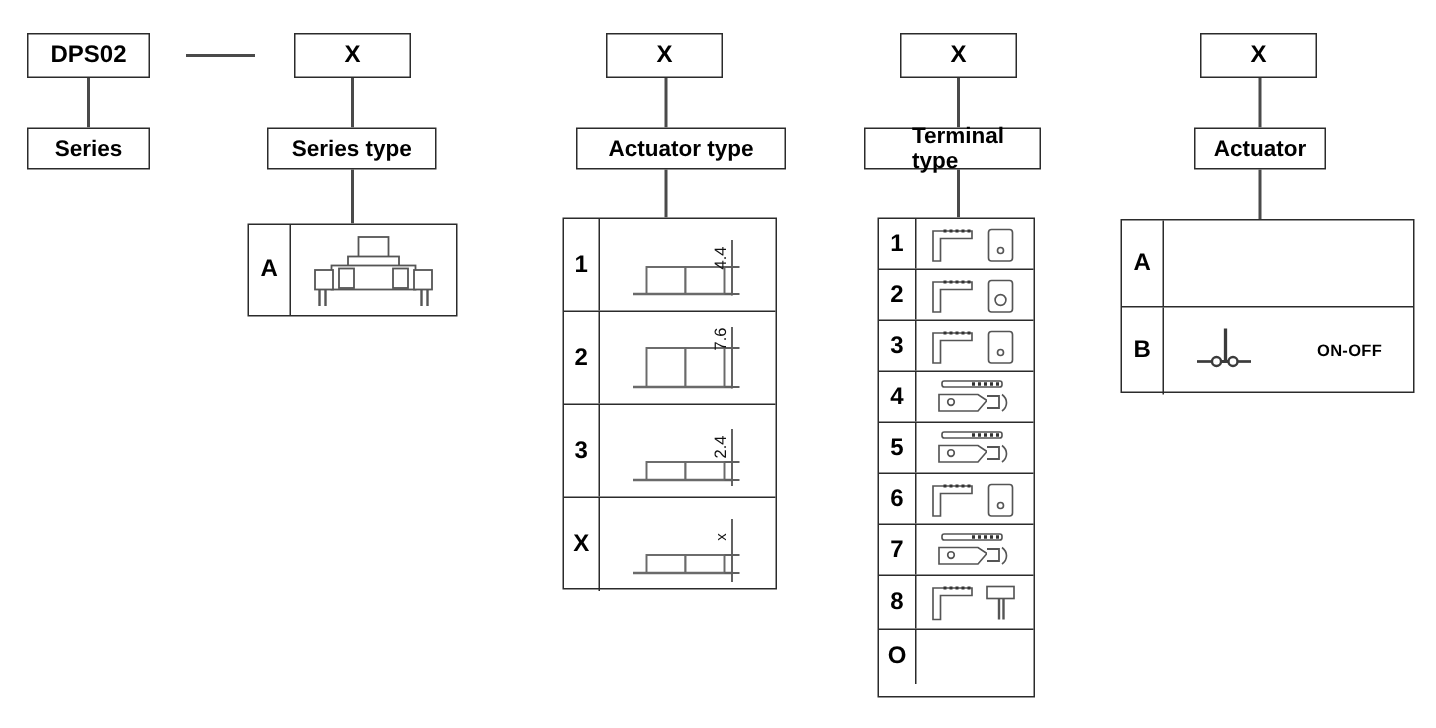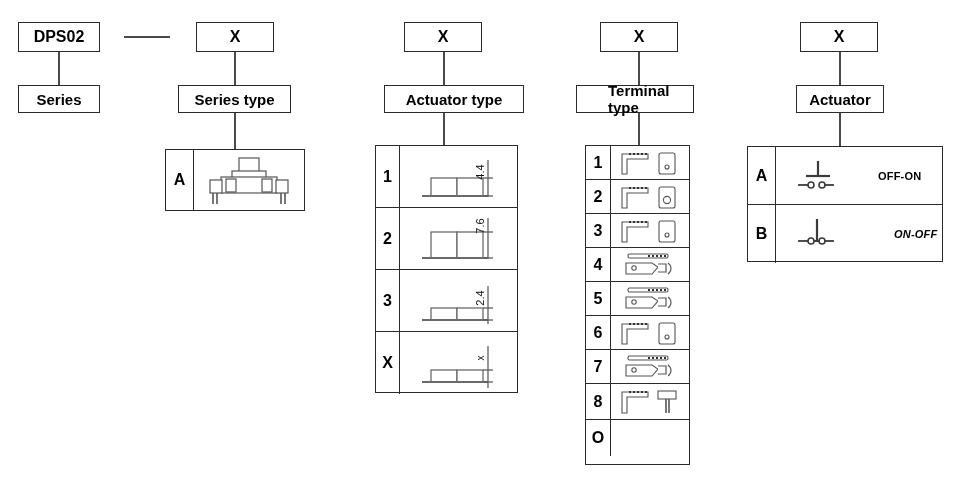--- a/index.html
+++ b/index.html
@@ -292,48 +292,33 @@
 
   <div class="orow" style="height:36px;">
     <div class="ocell-key" style="width:25px;">O</div>
   </div>
 </div>
 
 <div class="otable" style="left:747px;top:146px;width:196px;height:116px;">
 
   <div class="orow" style="height:58px;">
     <div class="ocell-key" style="width:28px;">A</div>
-    <div class="ocell-val">
-      <svg width="96" height="54" viewBox="0 0 96 54">
-        <g stroke="#3b3b3b" stroke-width="1.8" fill="none">
-          <path d="M18 36 L28 36"></path>
-          <path d="M44 36 L54 36"></path>
-          <path d="M26 27 L50 27" stroke-width="2.2"></path>
-          <path d="M38 12 L38 27" stroke-width="2.2"></path>
-        </g>
-        <g fill="#ffffff" stroke="#3b3b3b" stroke-width="1.6">
-          <circle cx="31" cy="36" r="3"></circle>
-          <circle cx="42" cy="36" r="3"></circle>
-        </g>
-      </svg>
-      <span class="fnlabel" style="margin-left:2px;">OFF-ON</span>
-    </div>
   </div>
 
   <div class="orow" style="height:58px;">
     <div class="ocell-key" style="width:28px;">B</div>
     <div class="ocell-val">
       <svg width="96" height="54" viewBox="0 0 96 54">
         <g stroke="#3b3b3b" stroke-width="1.8" fill="none">
           <path d="M18 34 L28 34"></path>
           <path d="M44 34 L54 34"></path>
           <path d="M29 34 L45 34" stroke-width="2"></path>
           <path d="M37 12 L37 34" stroke-width="2.2"></path>
         </g>
         <g fill="#ffffff" stroke="#3b3b3b" stroke-width="1.6">
           <circle cx="31" cy="34" r="3"></circle>
           <circle cx="42" cy="34" r="3"></circle>
         </g>
       </svg>
-      <span class="fnlabel" style="margin-left:18px;font-style:italic;">ON-OFF</span>
+      <span class="fnlabel" style="margin-left:2px;">ON-OFF</span>
     </div>
   </div>
 </div>
 
 </body></html>

